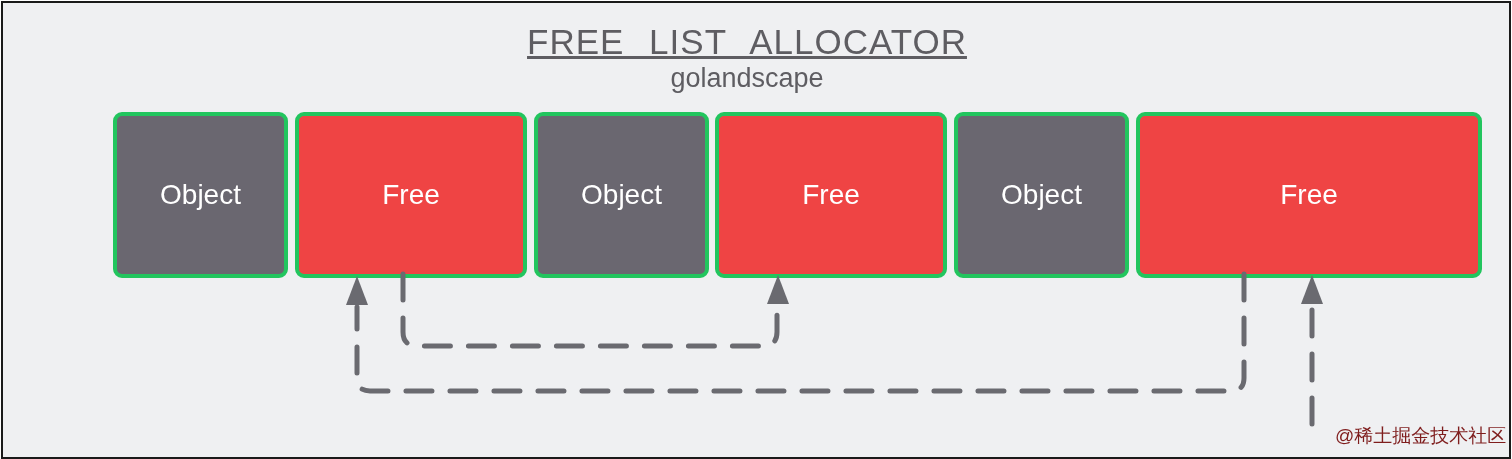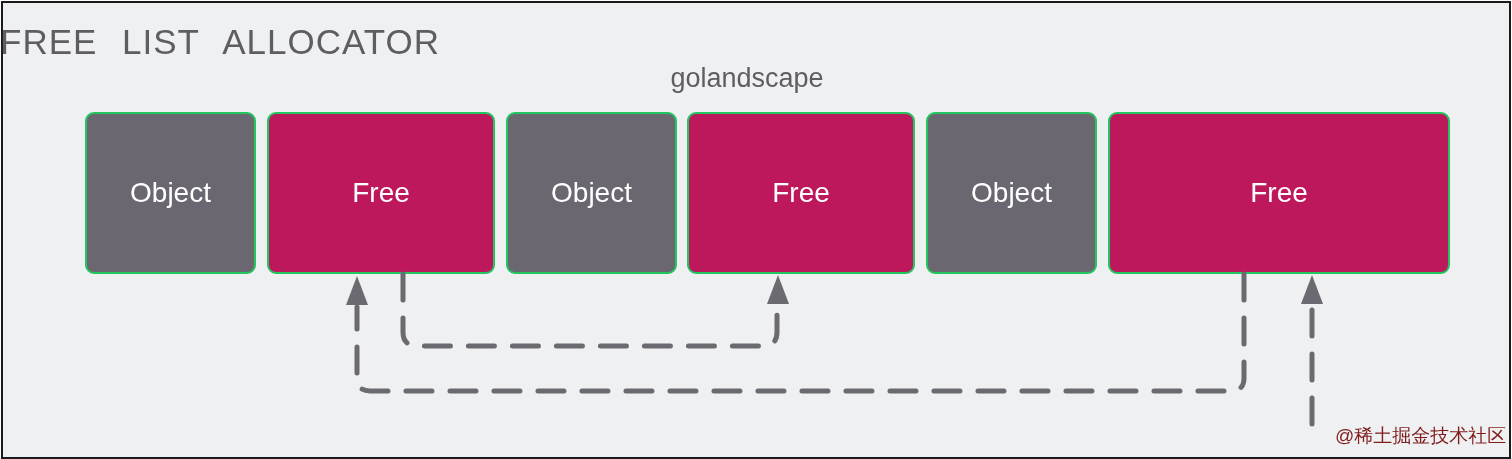--- a/index.html
+++ b/index.html
@@ -1,22 +1,22 @@
 <!DOCTYPE html>
 <html><head>
 <meta charset="utf-8">
 <style>
   html,body{margin:0;padding:0;}
   body{width:1512px;height:459px;background:#ffffff;position:relative;overflow:hidden;font-family:"Liberation Sans",sans-serif;}
   .frame{position:absolute;left:1px;top:1px;width:1506px;height:454px;border:2px solid #1a1a1a;background:#eff0f2;}
-  .title{position:absolute;left:0;top:22px;width:1494px;font-size:35px;color:#5e5d62;letter-spacing:1px;word-spacing:14px;}
+  .title{position:absolute;left:0;top:22px;width:1494px;text-align:center;font-size:35px;color:#5e5d62;letter-spacing:1px;word-spacing:14px;text-decoration:underline;}
   .subtitle{position:absolute;left:0;top:63px;width:1494px;text-align:center;font-size:27px;color:#5e5d62;}
-  .block{position:absolute;top:112px;height:158px;border:2px solid #22c55e;border-radius:9px;box-sizing:content-box;display:flex;align-items:center;justify-content:center;color:#ffffff;font-size:28px;}
+  .block{position:absolute;top:112px;height:158px;border:4px solid #22c55e;border-radius:9px;box-sizing:content-box;display:flex;align-items:center;justify-content:center;color:#ffffff;font-size:28px;margin-left:28px;}
   .block.object{background:#6a6770;}
-  .block.free{background:#be185d;align-items:center;}
+  .block.free{background:#ef4444;align-items:center;}
   svg.links{position:absolute;left:0;top:0;}
   .watermark{position:absolute;left:1335px;top:423px;font-size:19px;color:#7f1d1d;}
 </style>
 </head>
 <body>
 
 <div class="frame"></div>
 
 <div class="title">FREE LIST ALLOCATOR</div>
 <div class="subtitle">golandscape</div>

